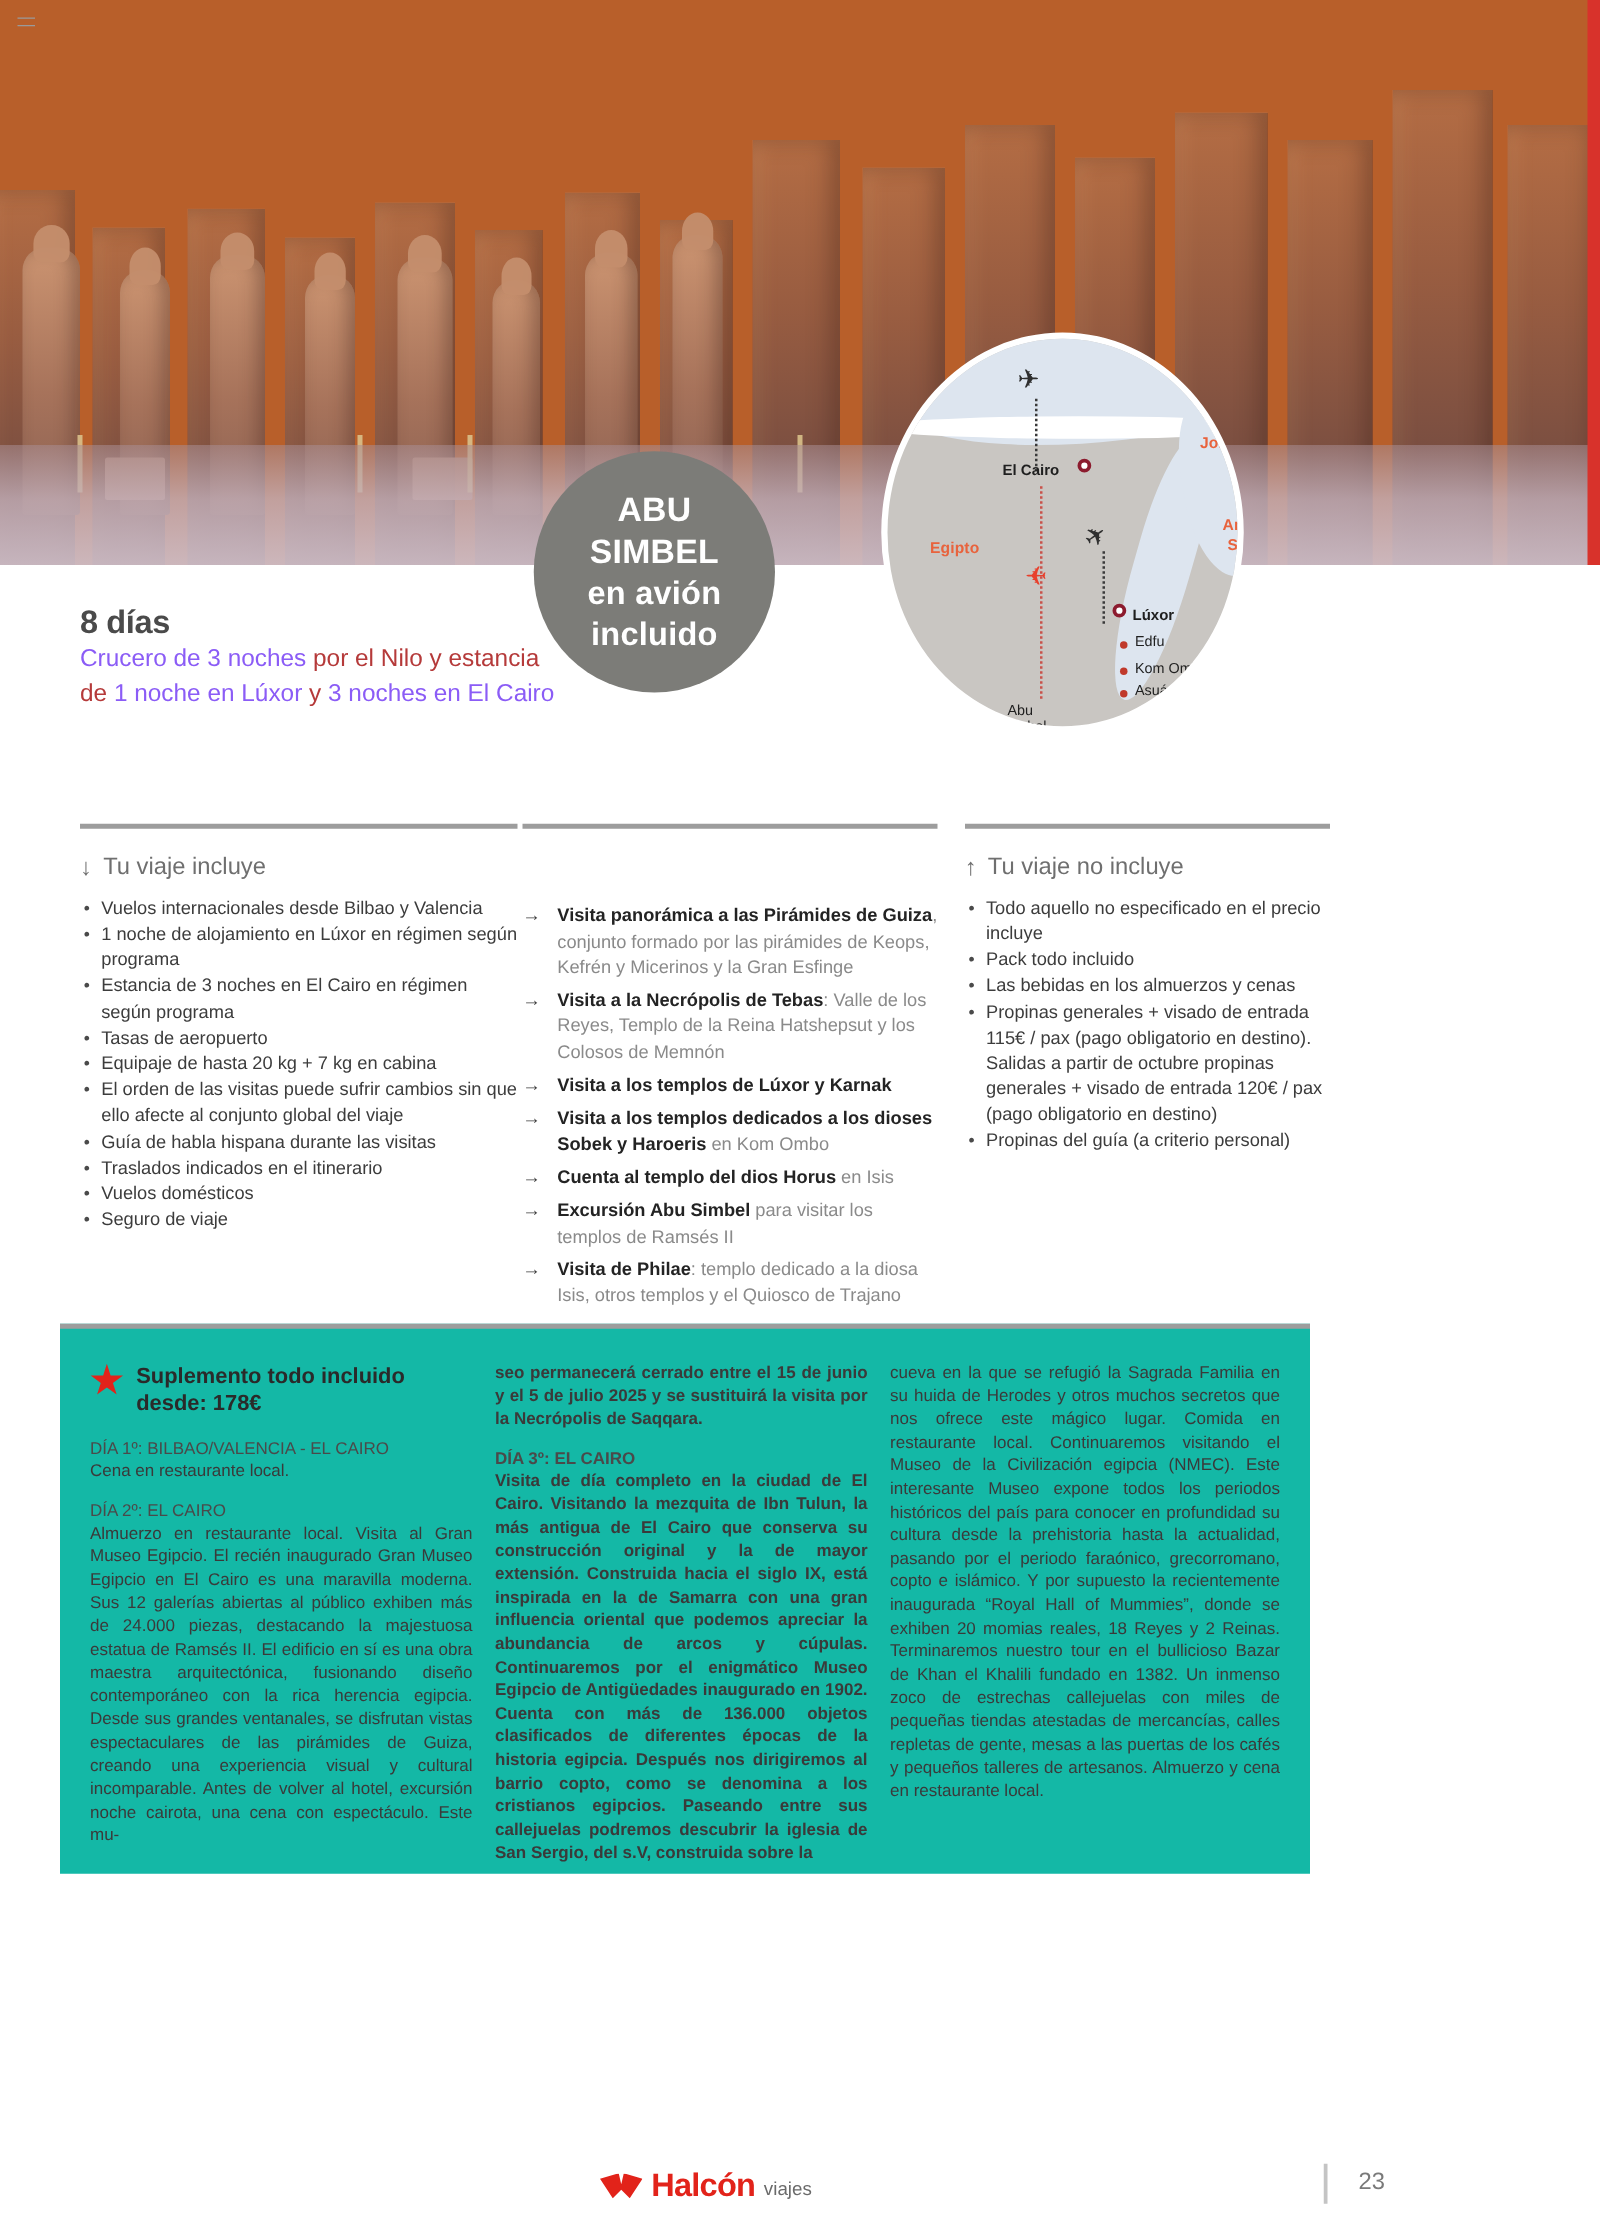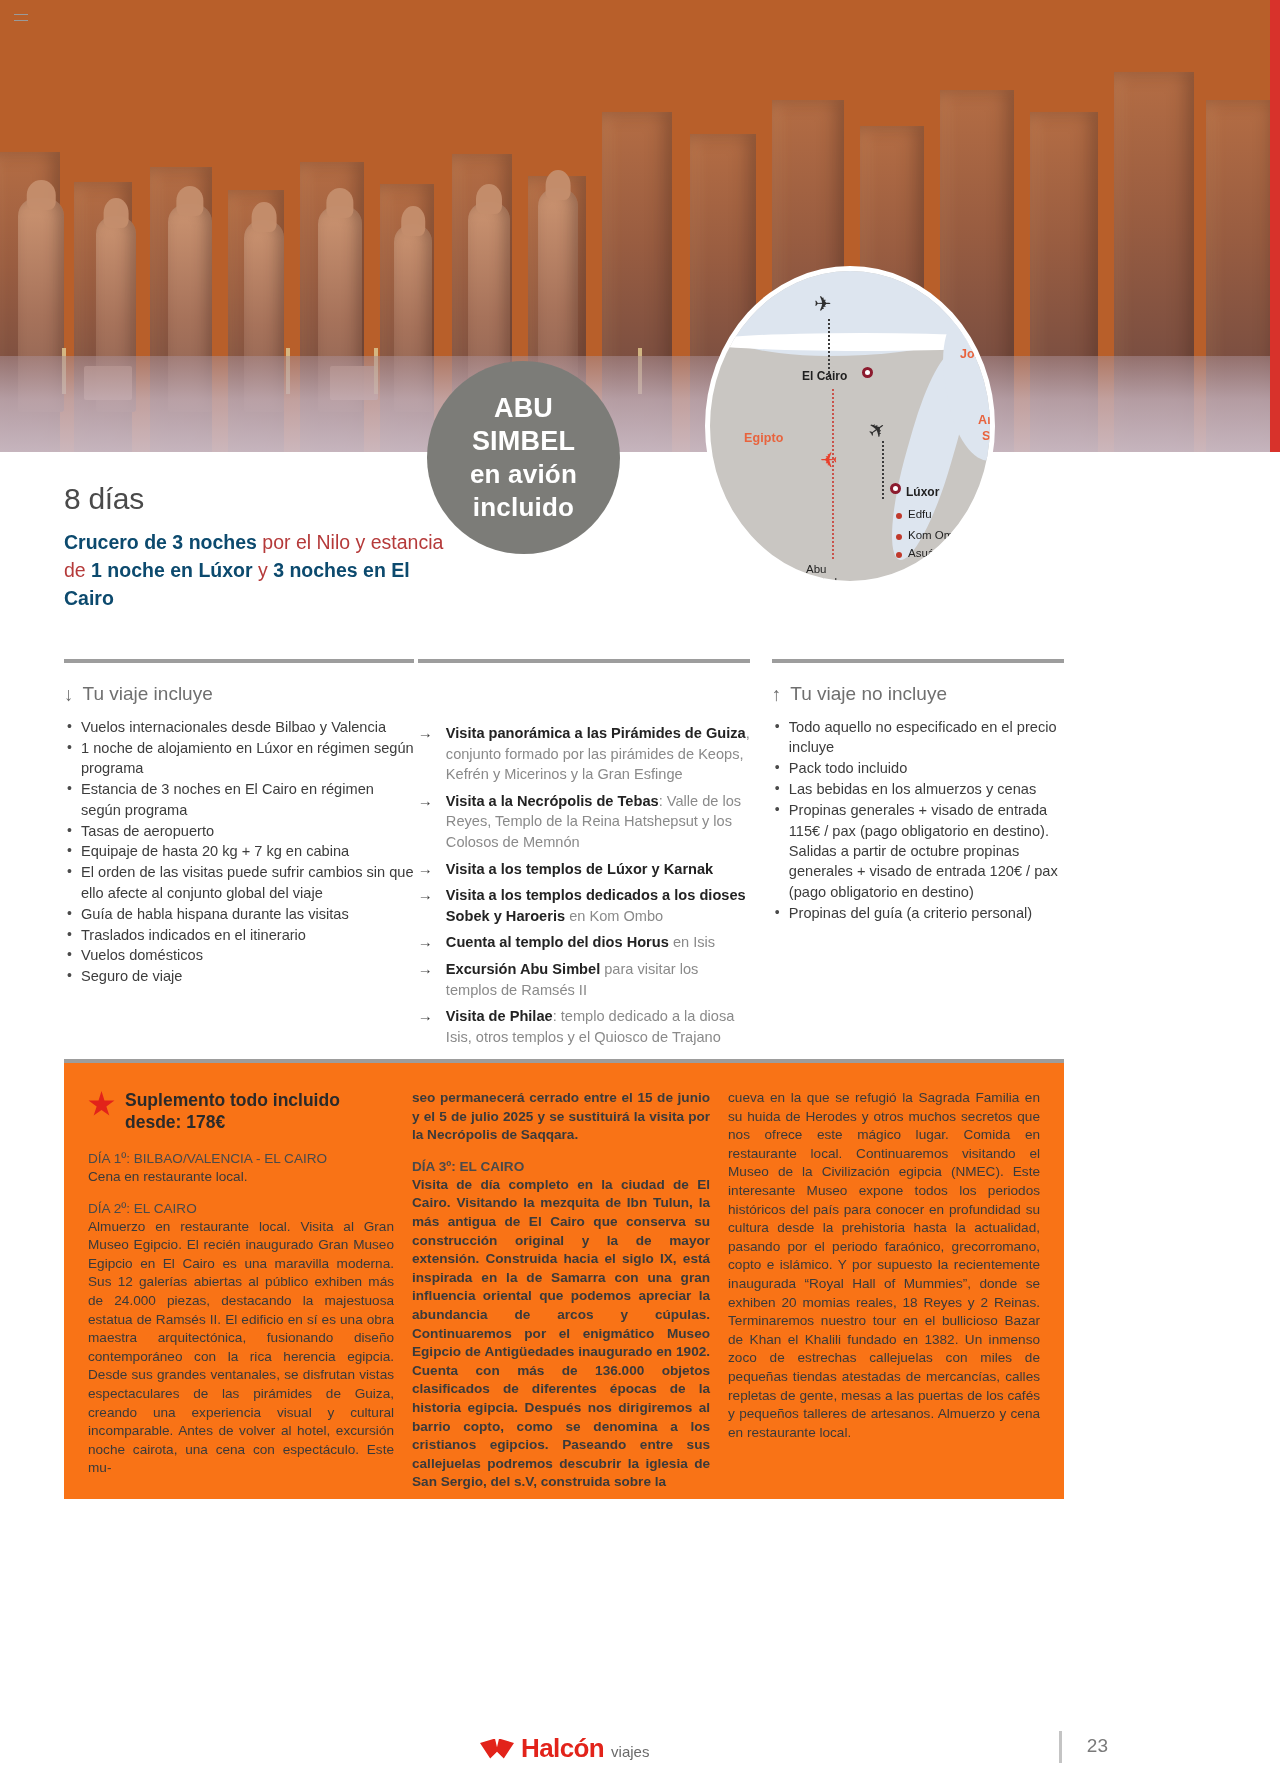--- a/index.html
+++ b/index.html
@@ -212,33 +212,32 @@
 
   
   .title-block {
     position: absolute;
     left: 64px;
     top: 482px;
     width: 380px;
     z-index: 15;
   }
   .days {
-    font-size: 30px;
-    font-weight: 400;
+    font-size: 26px;
+    font-weight: 700;
     color: #4a4a4a;
     letter-spacing: -0.3px;
-    margin-bottom: 12px;
   }
   .subtitle {
     font-size: 19.5px;
     line-height: 28px;
     color: #b53a3a;
     font-weight: 400;
   }
-  .subtitle b { font-weight: 700; color: #0c4a6e; }
+  .subtitle b { font-weight: 400; color: #8b5cf6; }
 
   
   .cols-wrap {
     position: absolute;
     left: 64px;
     top: 659px;
     width: 1000px;
     display: flex;
     gap: 0px;
   }
@@ -299,25 +298,25 @@
     left: 0;
     top: 0px;
     color: #3c3c3c;
     font-size: 15px;
   }
   ul.arrows li b { color: #232323; font-weight: 700; }
 
   
   .panel {
     position: absolute;
-    left: 64px;
+    left: 48px;
     top: 1059px;
     width: 1000px;
     height: 440px;
-    background: #f97316;
+    background: #14b8a6;
     border-top: 4px solid #9d9d9d;
   }
   .panel-inner {
     display: flex;
     padding: 26px 24px 20px 24px;
     gap: 18px;
   }
   .pcol { width: 308px; }
   .pcol.mid { width: 300px; font-weight: bold; }
   .pcol.right { width: 314px; }

